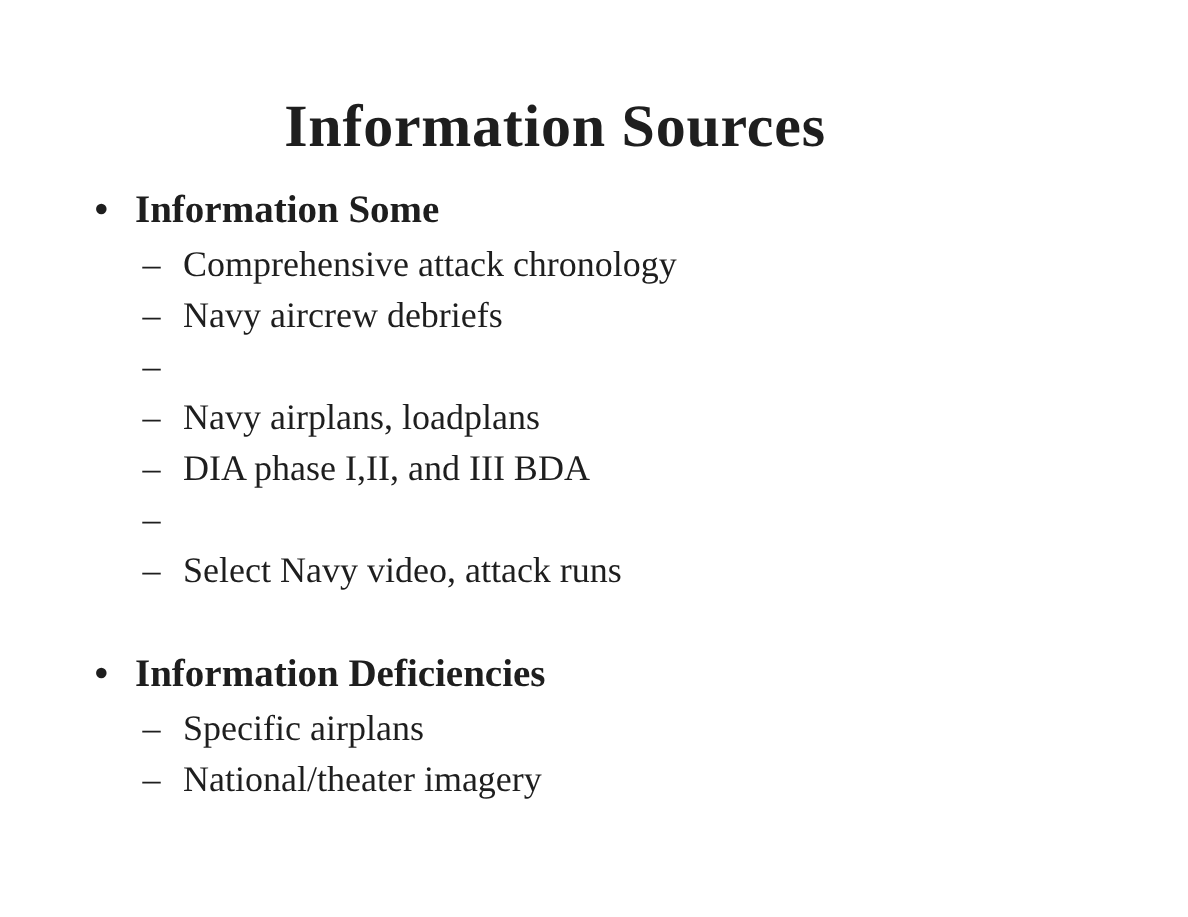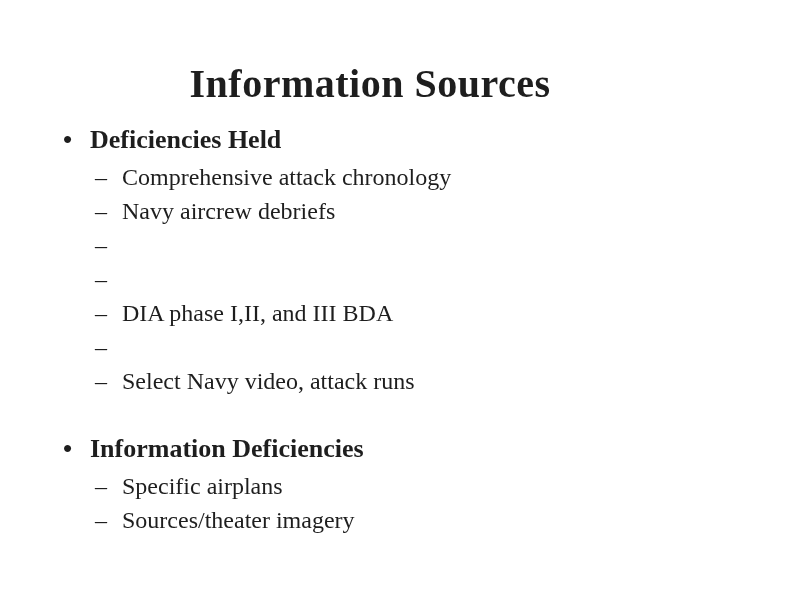--- a/index.html
+++ b/index.html
@@ -61,36 +61,37 @@
 <body>
 
 <div class="slide">
 
   <div class="title-row">
     <span class="title">Information Sources</span>
   </div>
 
   <div class="line h" style="top:123px">
     <span class="bullet">•</span>
-    <span>Deficiencies Held</span>
+    <span>Information Some</span>
   </div>
 
   <div class="line s" style="top:160px">
     <span class="dash">–</span>
     <span>Comprehensive attack chronology</span>
   </div>
   <div class="line s" style="top:194px">
     <span class="dash">–</span>
     <span>Navy aircrew debriefs</span>
   </div>
   <div class="line s" style="top:228px">
     <span class="dash">–</span>
   </div>
   <div class="line s" style="top:262px">
     <span class="dash">–</span>
+    <span>Navy airplans, loadplans</span>
   </div>
   <div class="line s" style="top:296px">
     <span class="dash">–</span>
     <span>DIA phase I,II, and III BDA</span>
   </div>
   <div class="line s" style="top:330px">
     <span class="dash">–</span>
   </div>
   <div class="line s" style="top:364px">
     <span class="dash">–</span>
@@ -101,16 +102,16 @@
     <span class="bullet">•</span>
     <span>Information Deficiencies</span>
   </div>
 
   <div class="line s" style="top:469px">
     <span class="dash">–</span>
     <span>Specific airplans</span>
   </div>
   <div class="line s" style="top:503px">
     <span class="dash">–</span>
-    <span>Sources/theater imagery</span>
+    <span>National/theater imagery</span>
   </div>
 
 </div>
 
 </body></html>

